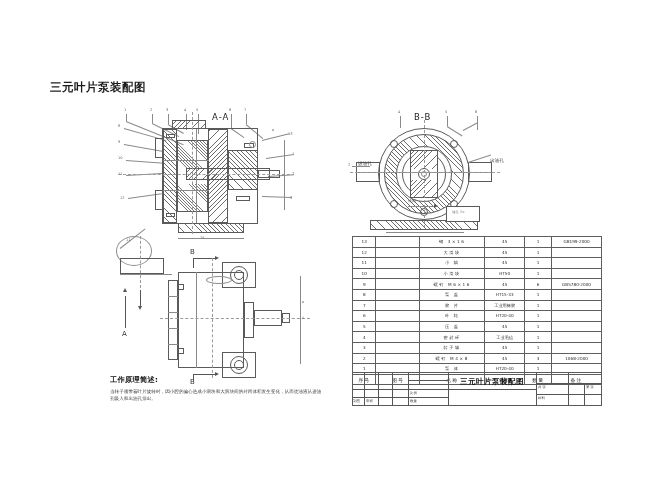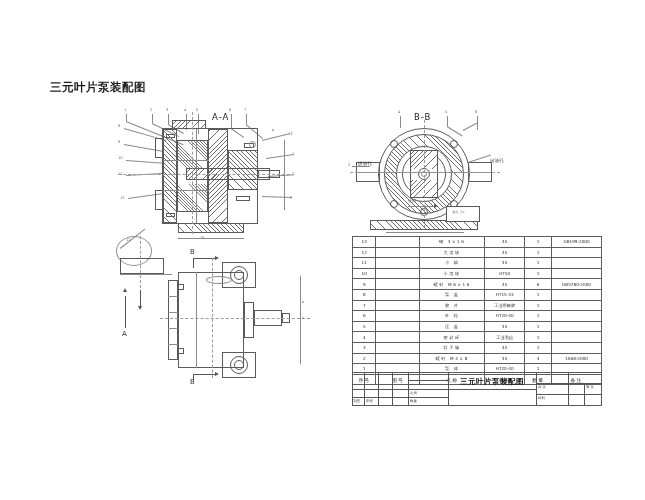--- a/index.html
+++ b/index.html
@@ -281,20 +281,24 @@
     <div class="arrow-d" style="left:138px;top:306px;"></div>
   </div>
 
   <div>
     <div class="lbl marklabel" style="left:190px;top:378px;">B</div>
     <div class="ln v" style="left:193px;top:374px;height:8px;"></div>
     <div class="ln h" style="left:193px;top:374px;width:22px;"></div>
     <div class="arrow-r" style="left:215px;top:372px;"></div>
   </div>
 
+  <div id="principle">
+    <div class="ttl">工作原理简述:</div>
+    <div class="body">当转子领带着叶片旋转时，因小腔的偏心造成小滑块和大滑块间的封闭体积发生变化，从而使油液从进油孔吸入和出油孔排出。</div>
+  </div>
 
   <table id="bom">
     <tbody>
         <tr>
           <td class="c-no">13</td>
           <td class="c-dwg"></td>
           <td class="c-name name">销 3×16</td>
           <td class="c-mat">45</td>
           <td class="c-qty">1</td>
           <td class="c-rem">GB199-2000</td>

